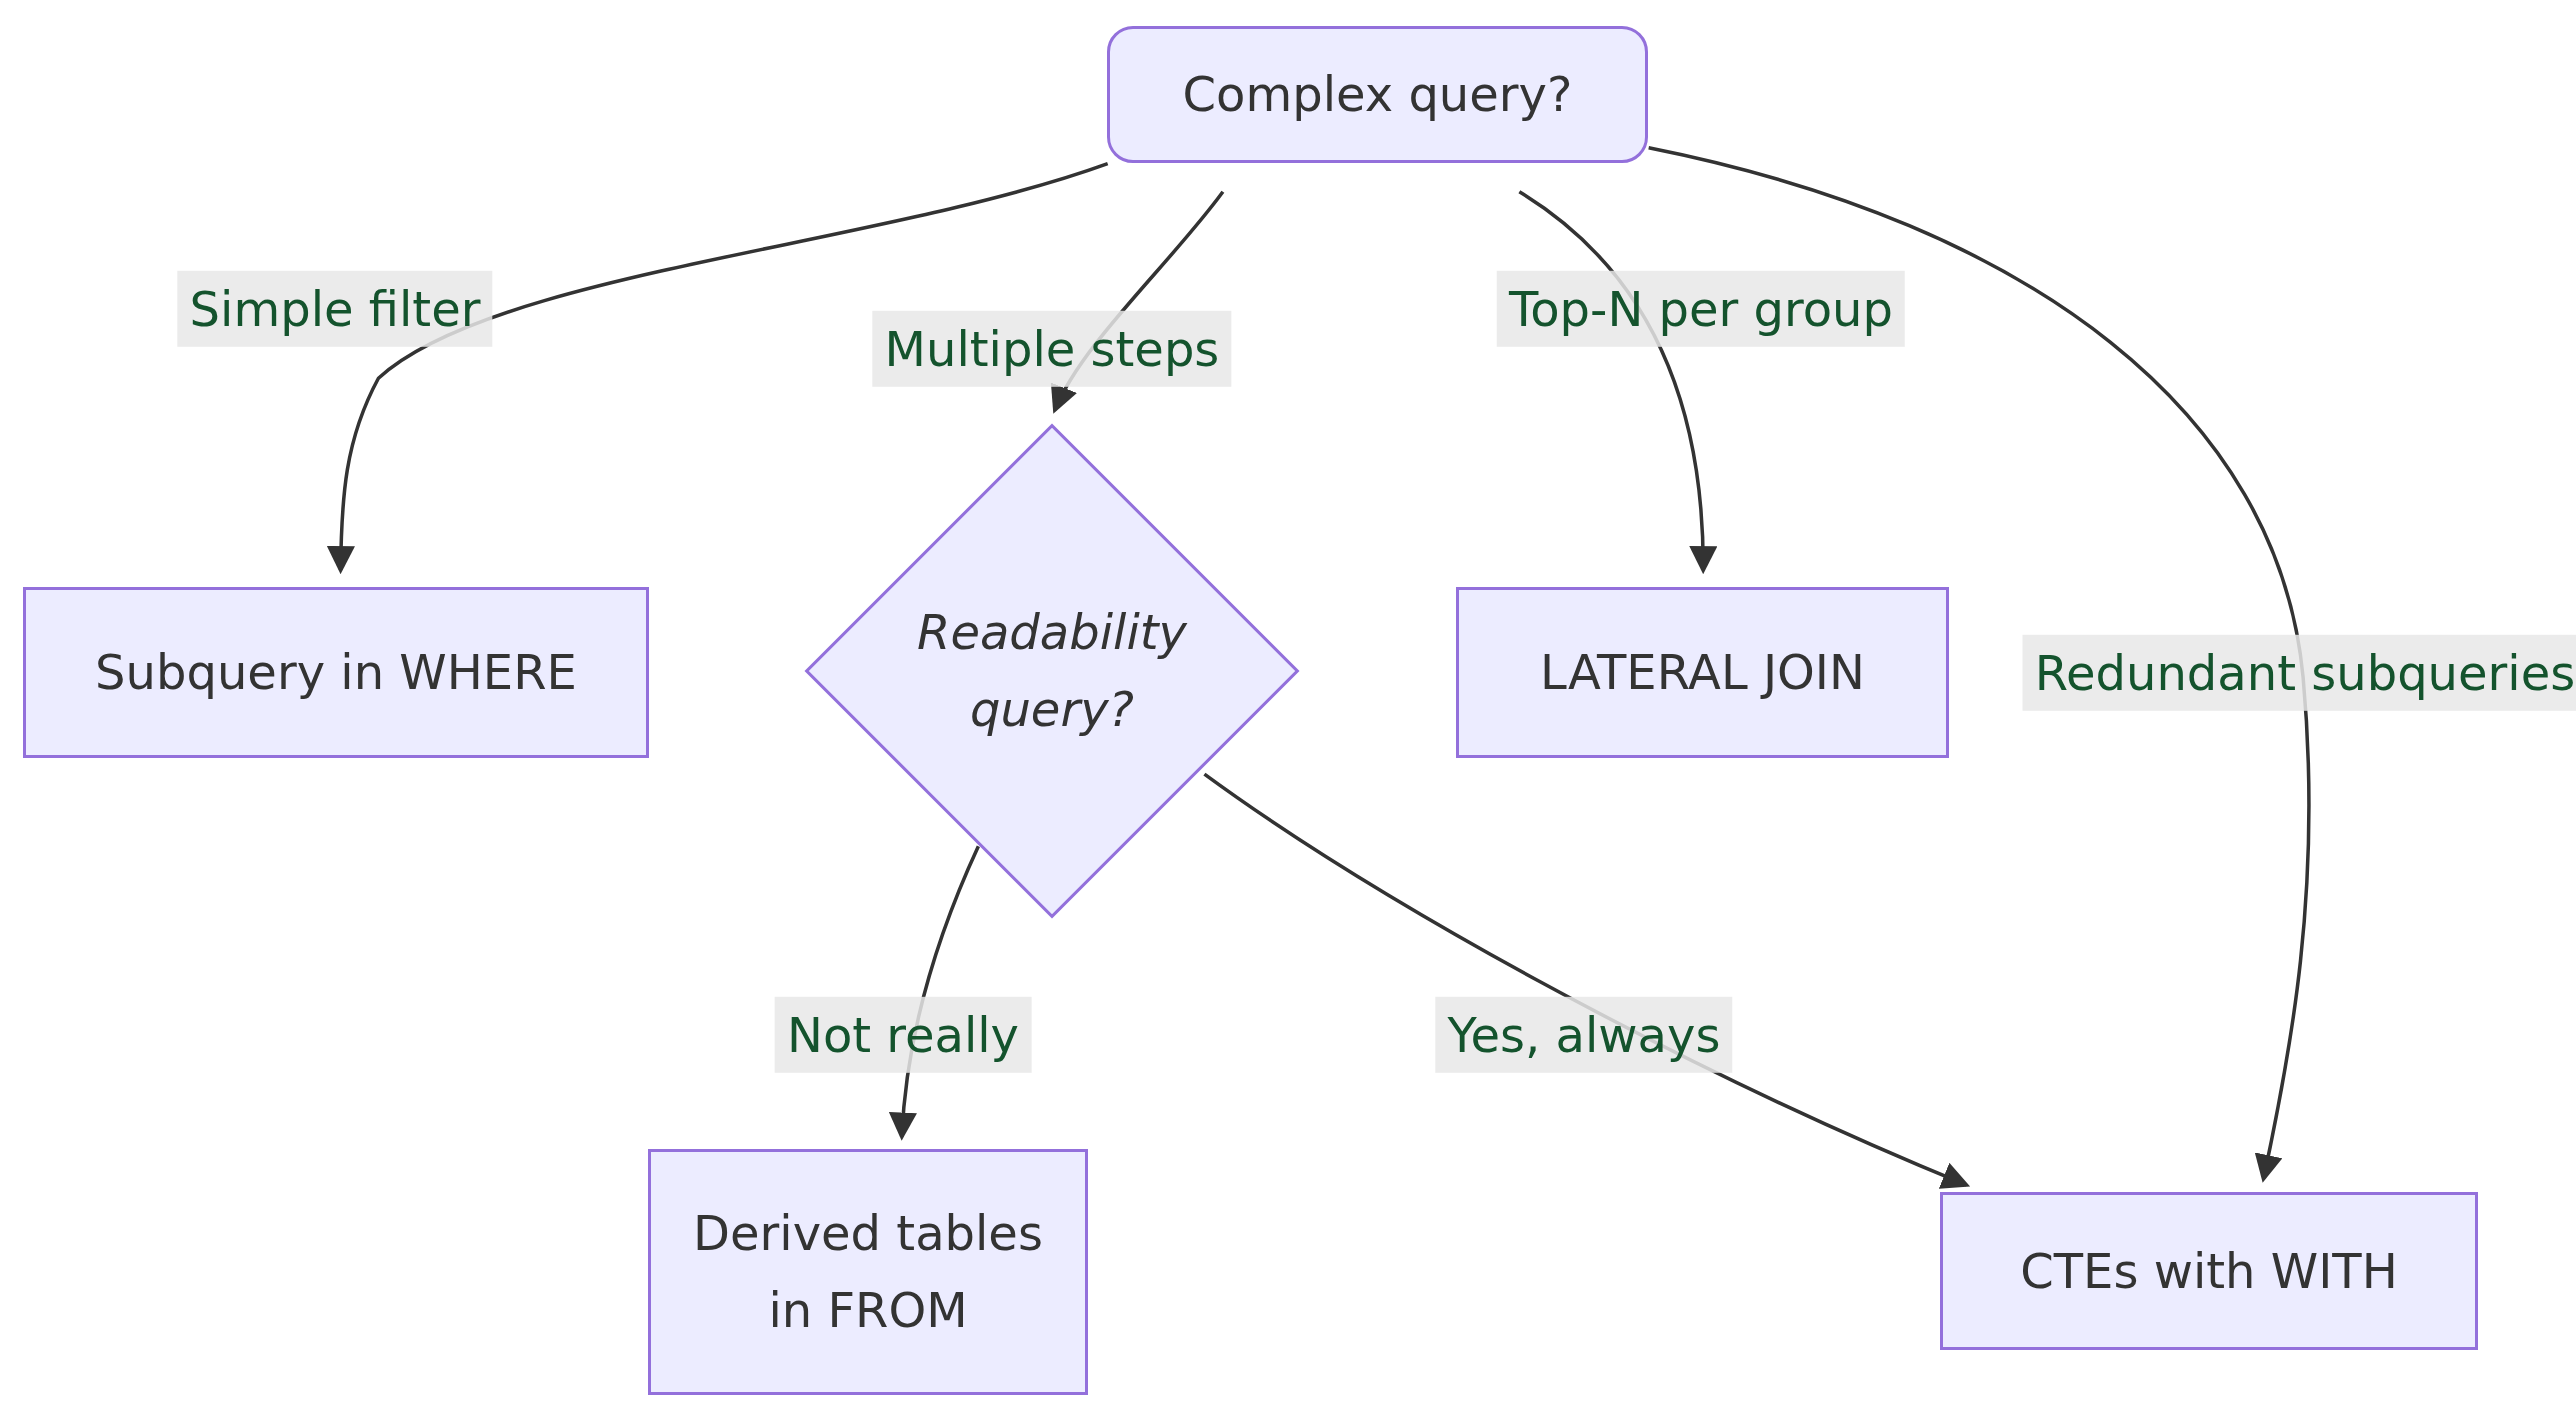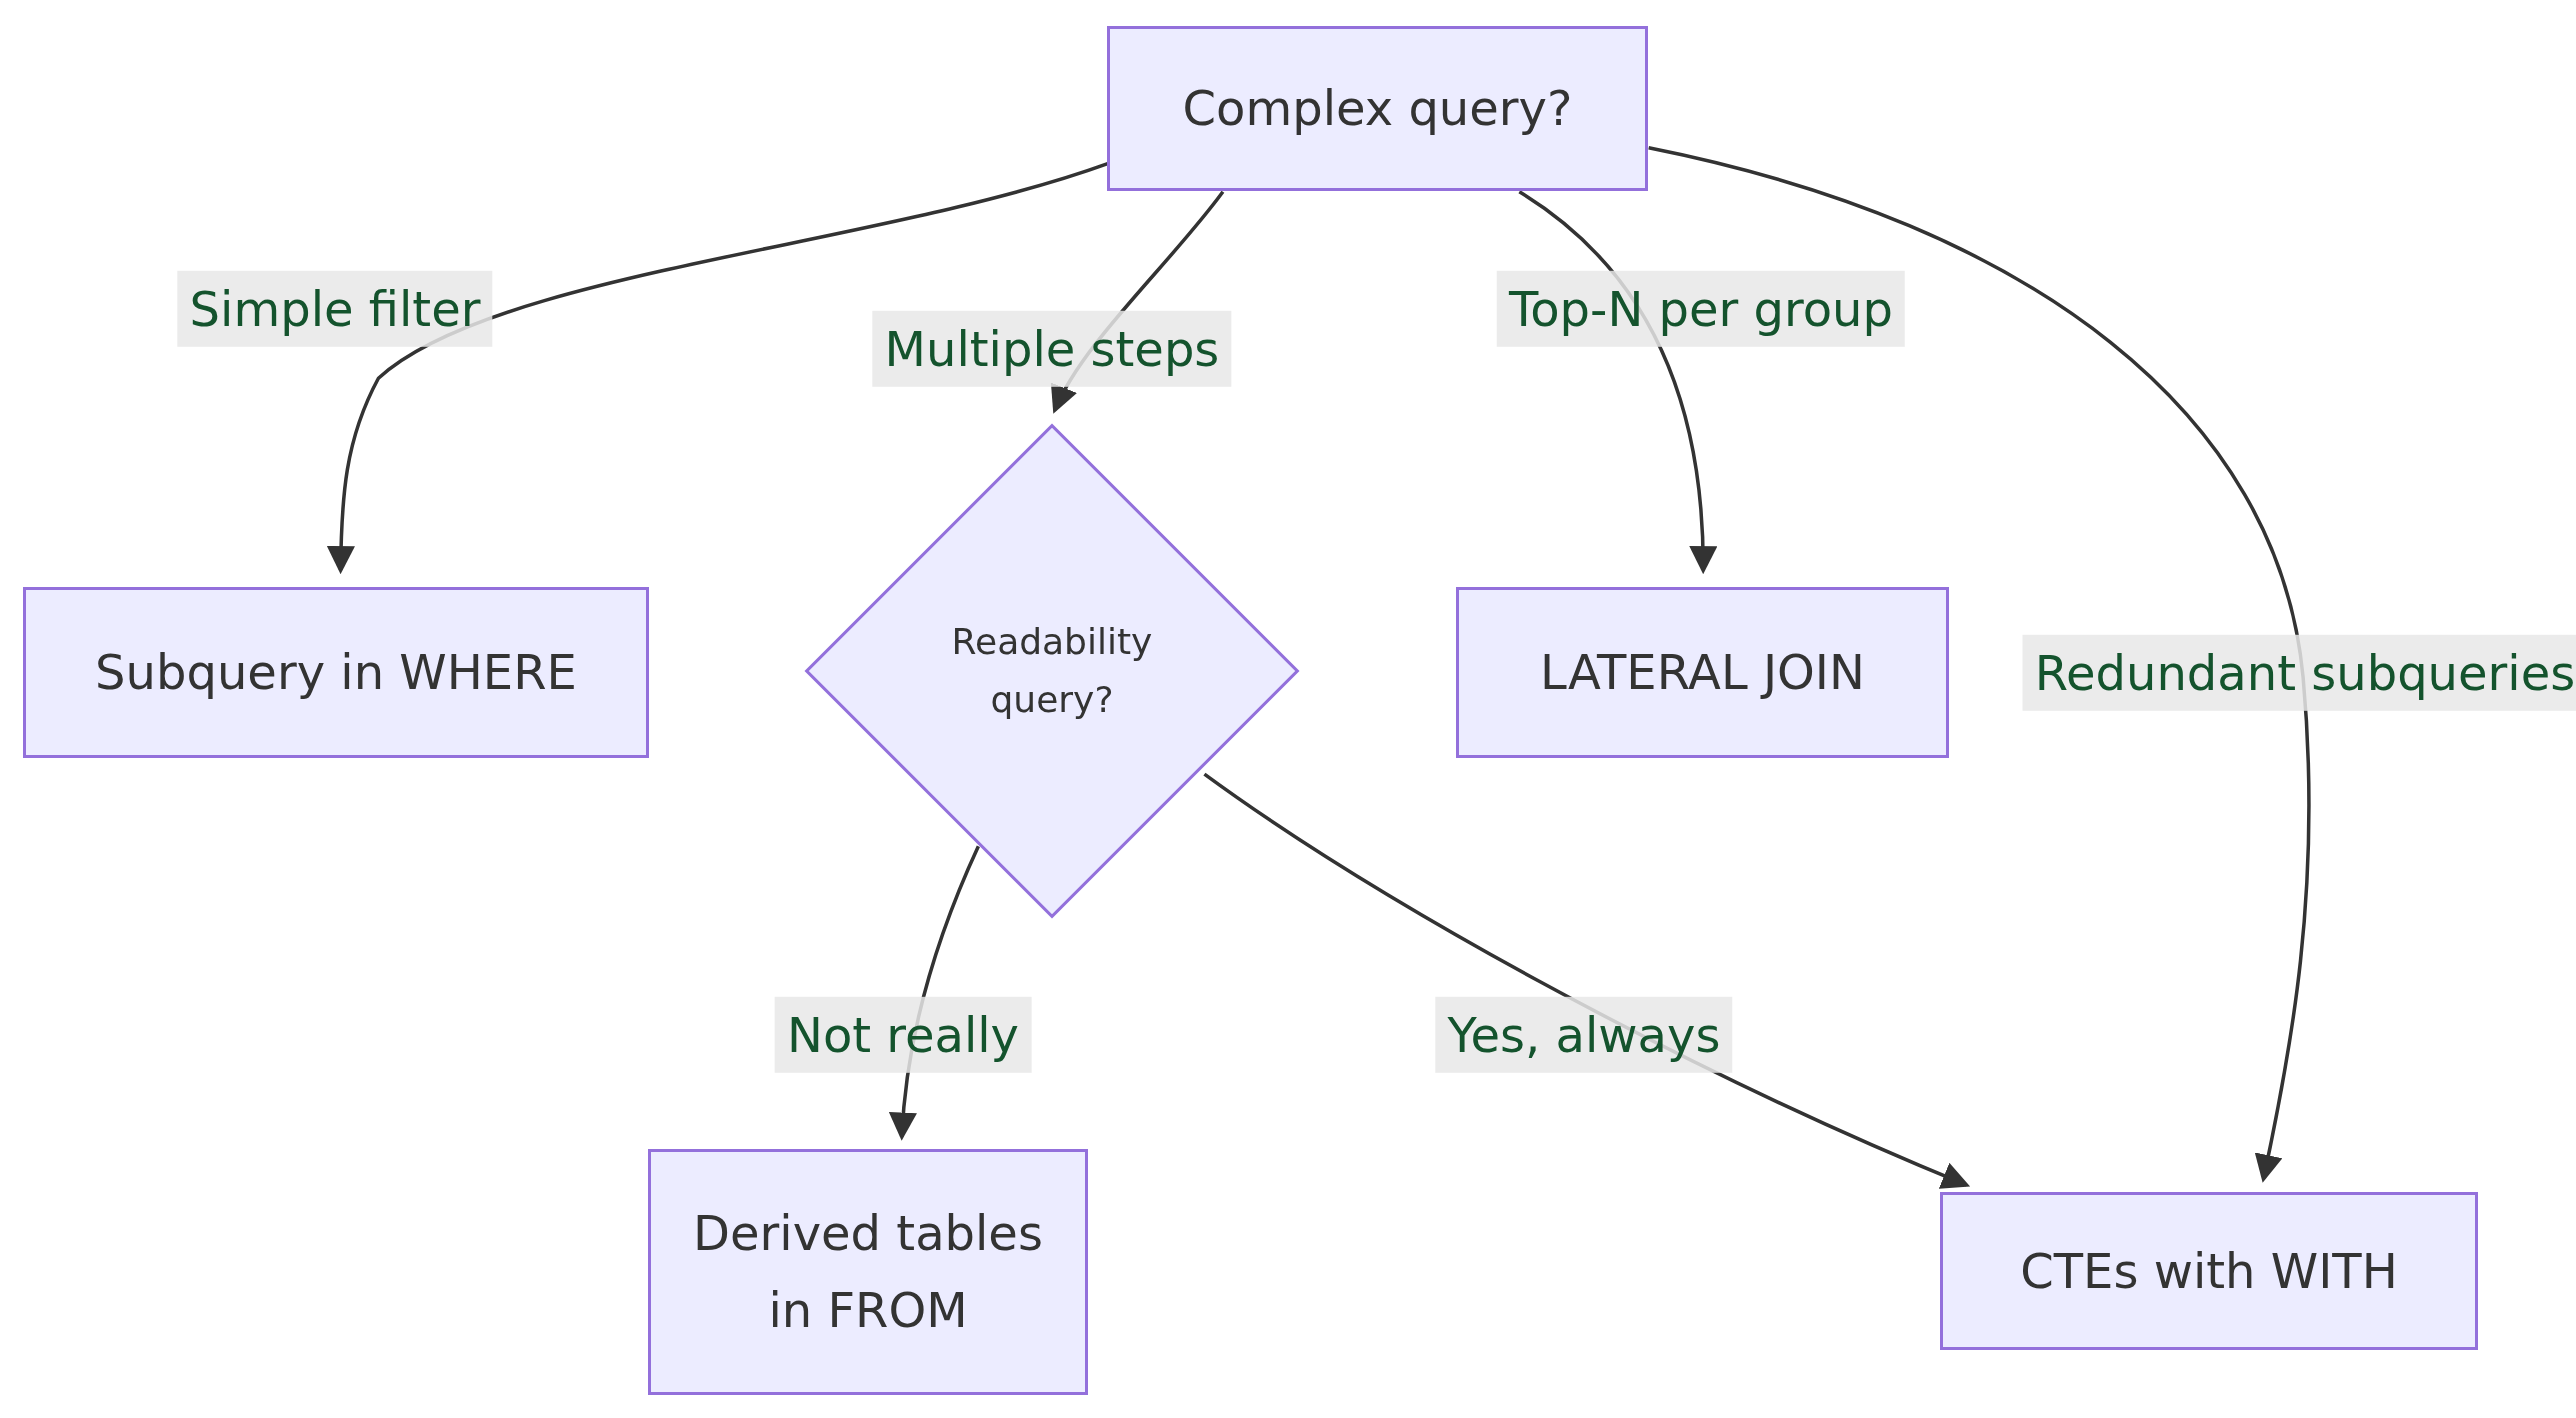--- a/index.html
+++ b/index.html
@@ -33,21 +33,21 @@
     flex-direction: column;
     align-items: center;
     justify-content: center;
     font-size: 48px;
     line-height: 1.6;
     color: #333333;
     text-align: center;
     white-space: nowrap;
     z-index: 3;
   }
-  .node-root     { left: 1107px; top: 26px;   width: 541px; height: 165px; }
+  .node-root     { left: 1107px; top: 26px;   width: 541px; height: 137px; border-radius: 26px; }
   .node-subquery { left: 23px;   top: 587px;  width: 626px; height: 171px; }
   .node-lateral  { left: 1456px; top: 587px;  width: 493px; height: 171px; }
   .node-derived  { left: 648px;  top: 1149px; width: 440px; height: 246px; }
   .node-ctes     { left: 1940px; top: 1192px; width: 538px; height: 158px; }
 
   .diamond-shape {
     position: absolute;
     left: 877px;
     top: 496px;
     width: 350px;
@@ -56,26 +56,27 @@
     border: 3.5px solid #9370DB;
     box-sizing: border-box;
     transform: rotate(45deg);
     z-index: 2;
   }
   .diamond-label {
     position: absolute;
     left: 1052px;
     top: 671px;
     transform: translate(-50%, -50%);
-    font-size: 36px;
+    font-size: 48px;
     line-height: 1.6;
     text-align: center;
     white-space: nowrap;
     z-index: 3;
     color: #333333;
+    font-style: italic;
   }
   .edge-label {
     position: absolute;
     transform: translate(-50%, -50%);
     background: rgba(232, 232, 232, 0.85);
     color: #14532d;
     font-size: 48px;
     line-height: 1.3;
     padding: 7px 12.3px;
     white-space: nowrap;

